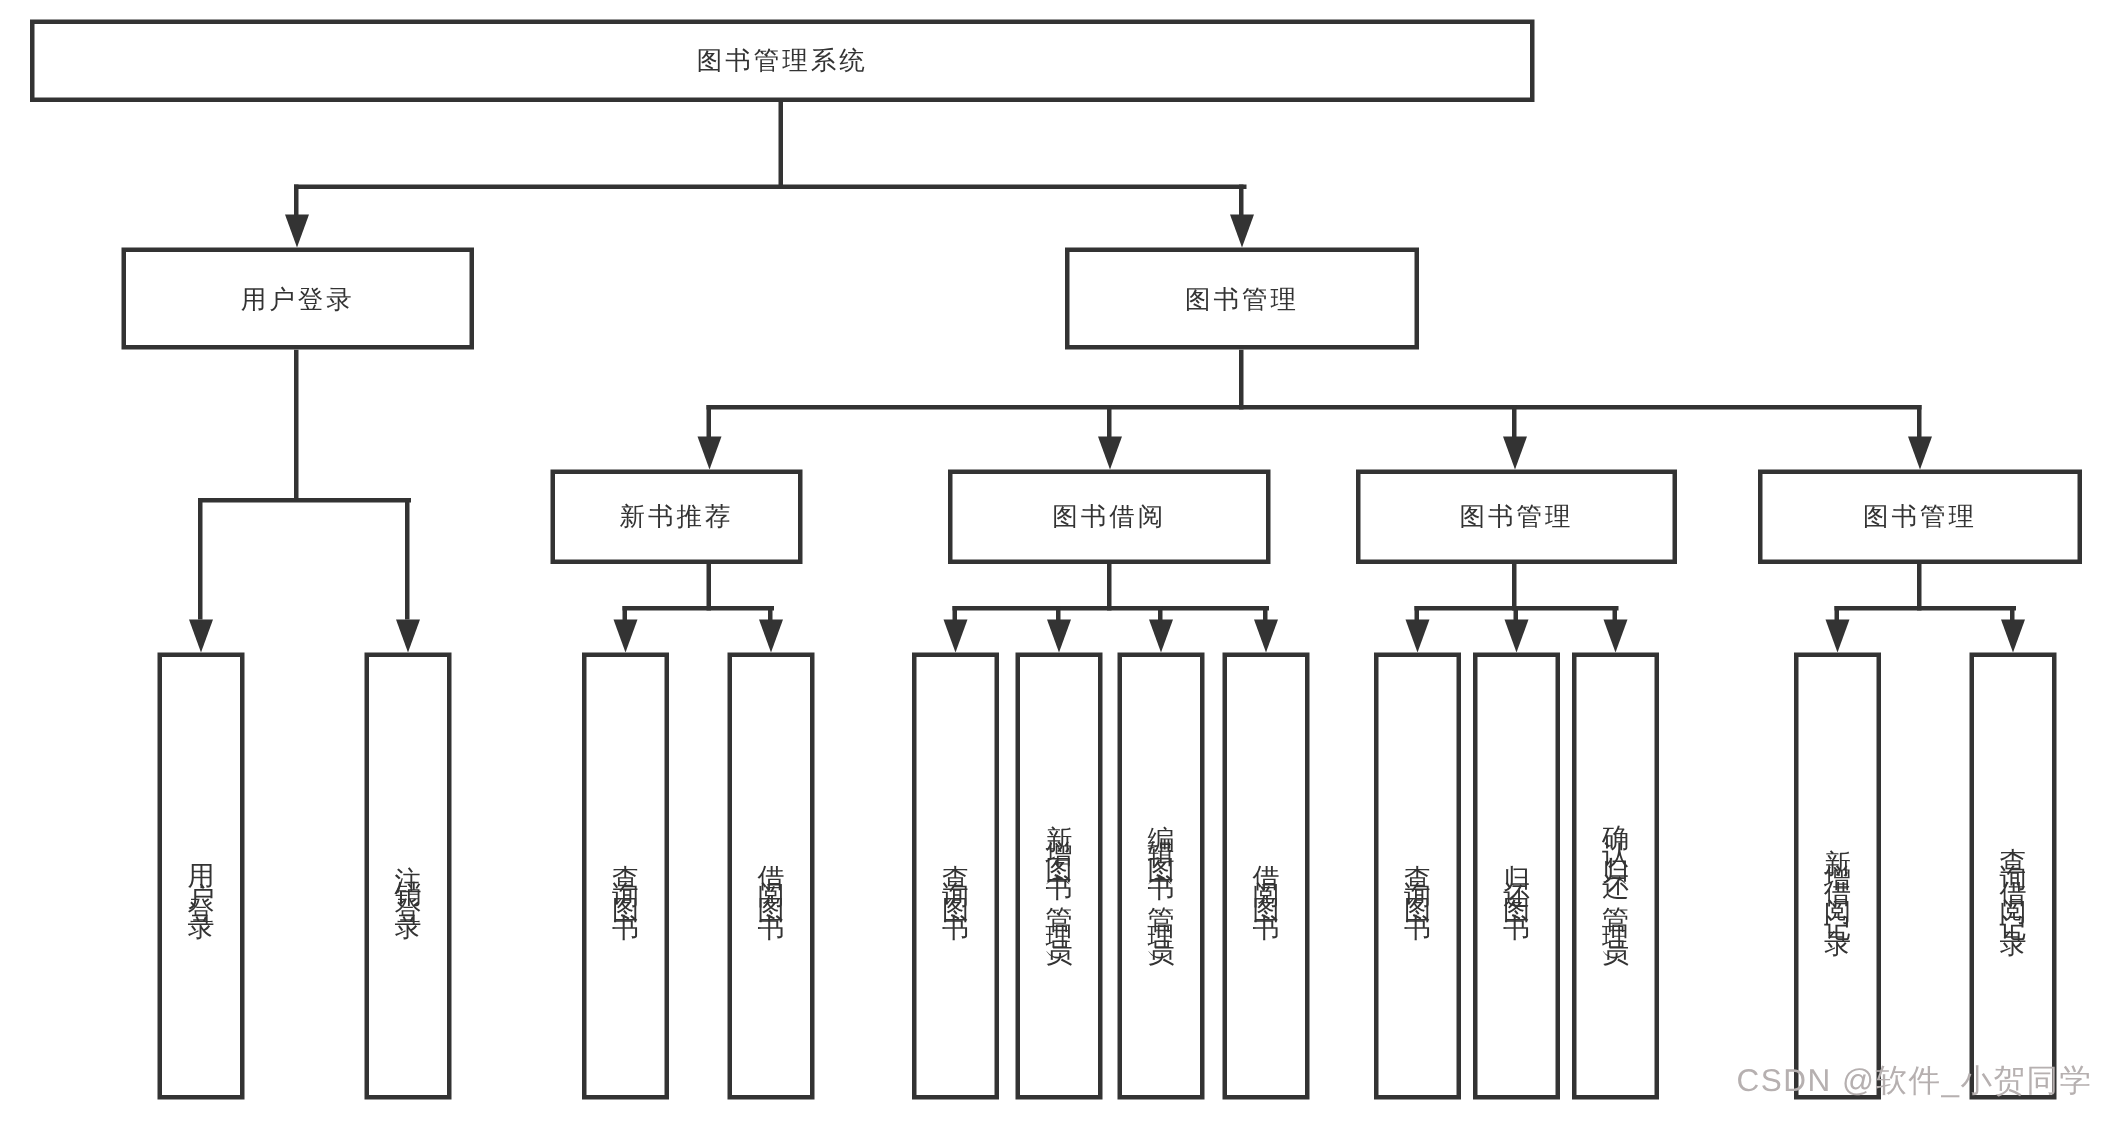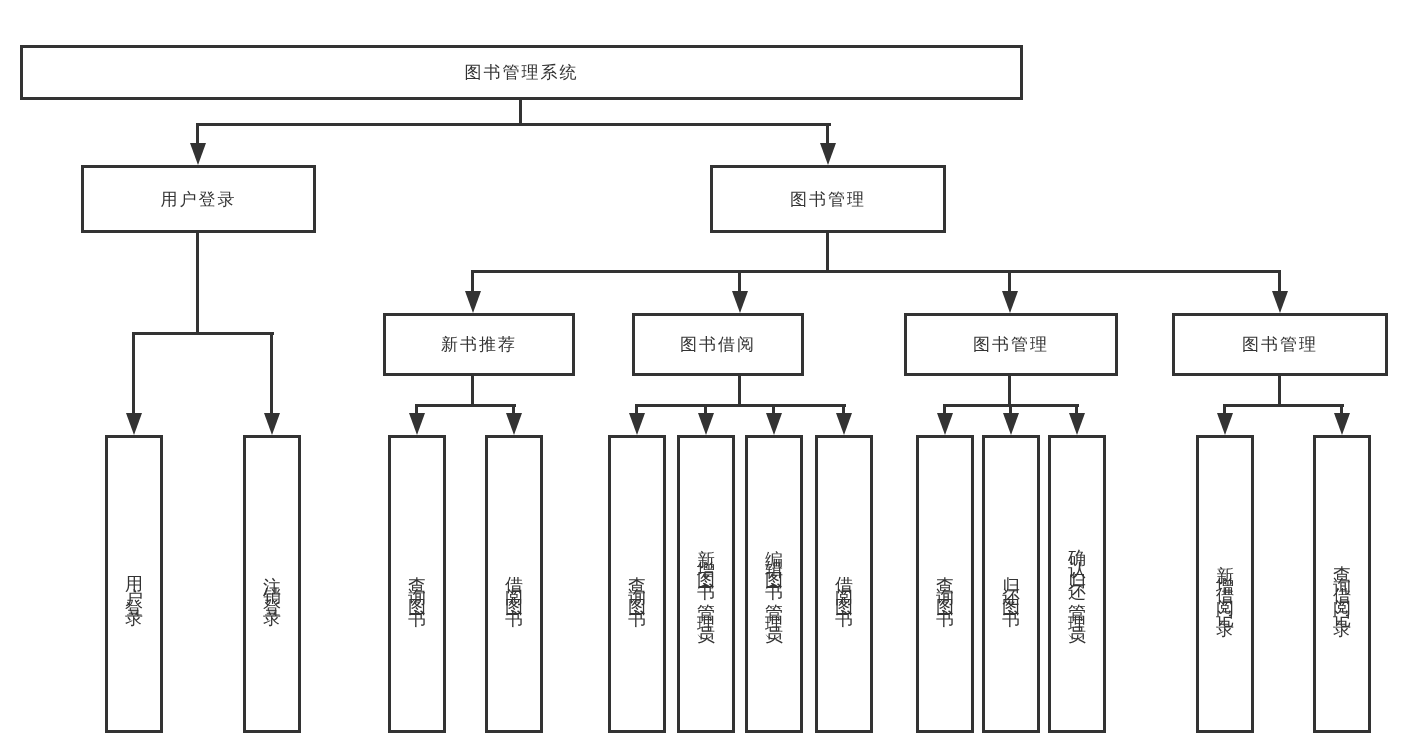--- a/index.html
+++ b/index.html
@@ -109,37 +109,37 @@
   <div class="line" style="left:1075px; top:404px; width:3px; height:11px;"></div>
   <div class="arrow" style="left:1069px; top:413px;"></div>
 
   <div class="line" style="left:1278px; top:376px; width:3px; height:31px;"></div>
   <div class="line" style="left:1223px; top:404px; width:121px; height:3px;"></div>
   <div class="line" style="left:1223px; top:404px; width:3px; height:11px;"></div>
   <div class="arrow" style="left:1217px; top:413px;"></div>
   <div class="line" style="left:1340px; top:404px; width:3px; height:11px;"></div>
   <div class="arrow" style="left:1334px; top:413px;"></div>
 
-  <div class="box" style="left:20px; top:13px; width:1003px; height:55px;margin-top:32px;">
+  <div class="box" style="left:20px; top:13px; width:1003px; height:55px;">
     <span class="hlabel">图书管理系统</span>
   </div>
 
   <div class="box" style="left:81px; top:165px; width:235px; height:68px;">
     <span class="hlabel">用户登录</span>
   </div>
 
   <div class="box" style="left:710px; top:165px; width:236px; height:68px;align-items:center;">
     <span class="hlabel">图书管理</span>
   </div>
 
-  <div class="box" style="left:367px; top:313px; width:192px; height:63px;margin-left:16px;">
+  <div class="box" style="left:367px; top:313px; width:168px; height:63px;">
     <span class="hlabel">新书推荐</span>
   </div>
 
-  <div class="box" style="left:632px; top:313px; width:172px; height:63px;">
+  <div class="box" style="left:632px; top:313px; width:215px; height:63px;">
     <span class="hlabel">图书借阅</span>
   </div>
 
   <div class="box" style="left:904px; top:313px; width:214px; height:63px;">
     <span class="hlabel">图书管理</span>
   </div>
 
   <div class="box" style="left:1172px; top:313px; width:216px; height:63px;">
     <span class="hlabel">图书管理</span>
   </div>
@@ -181,14 +181,15 @@
     <span class="vlabel">确认归还（管理员）</span>
   </div>
 
   <div class="box vbox" style="left:1196px; top:435px; width:58px; height:298px;">
     <span class="vlabel">新增借阅记录</span>
   </div>
   <div class="box vbox" style="left:1313px; top:435px; width:58px; height:298px;">
     <span class="vlabel">查询借阅记录</span>
   </div>
 
+  <div class="watermark">CSDN @软件_小贺同学</div>
 
 </div>
 
 </body></html>

